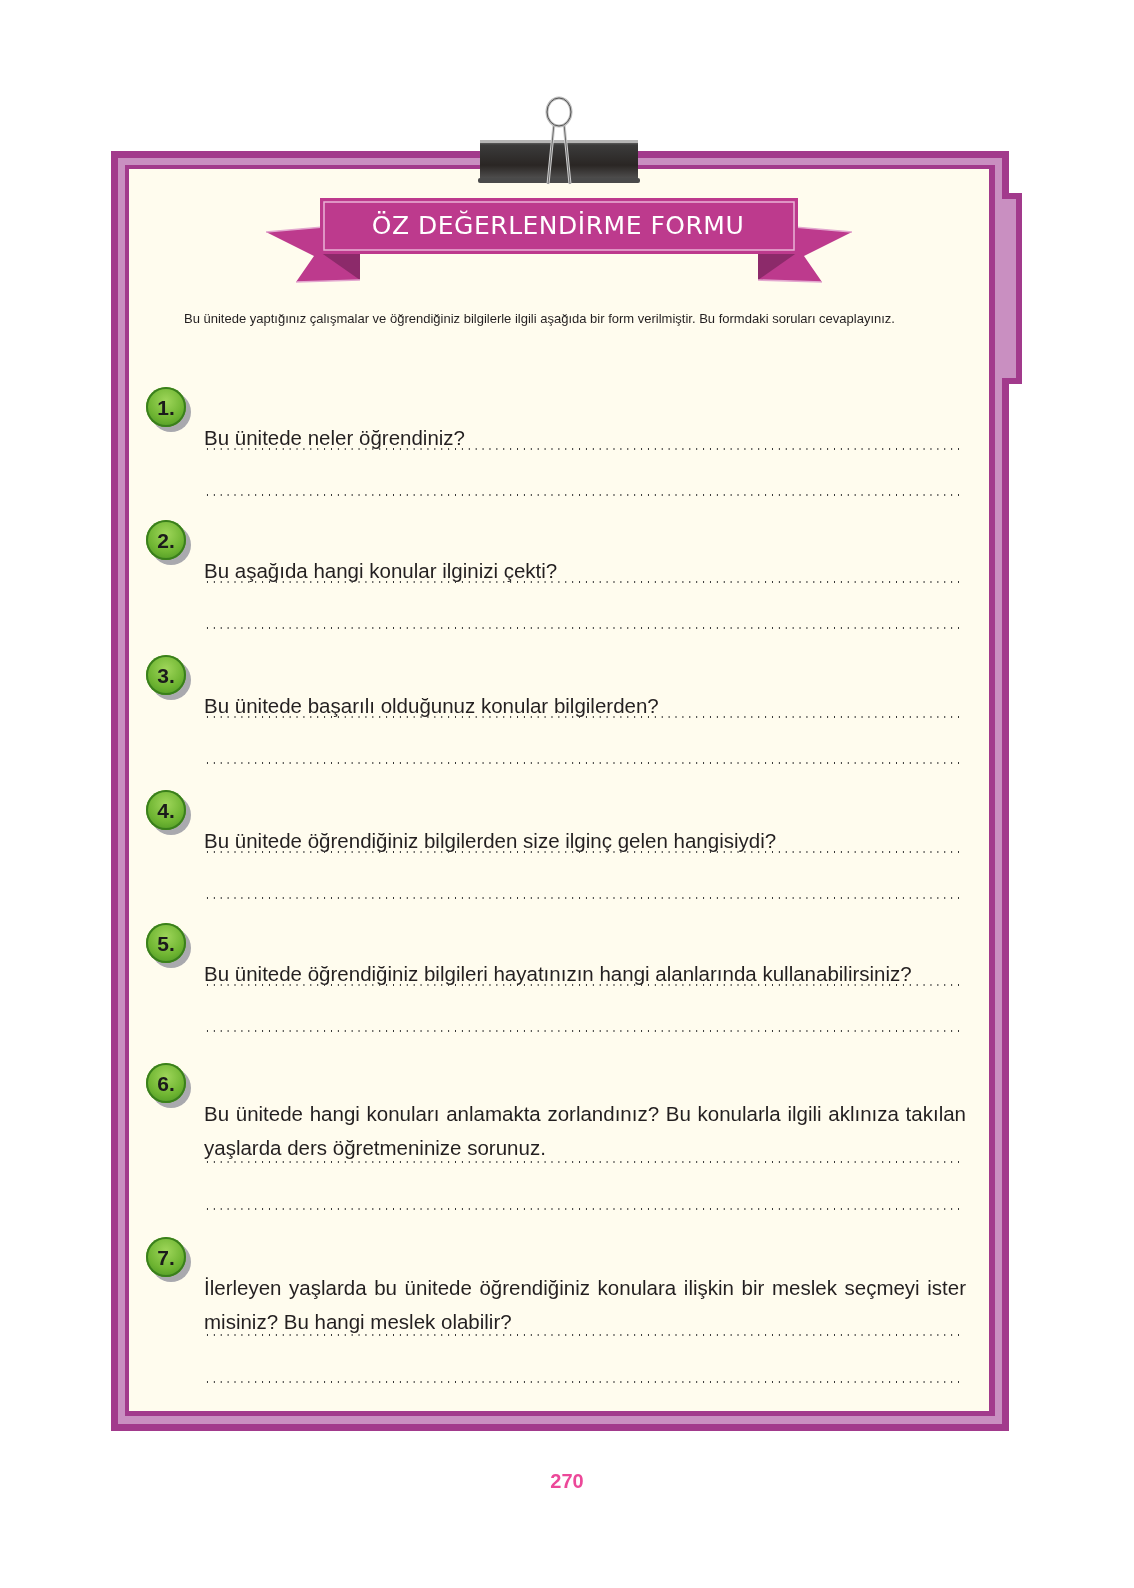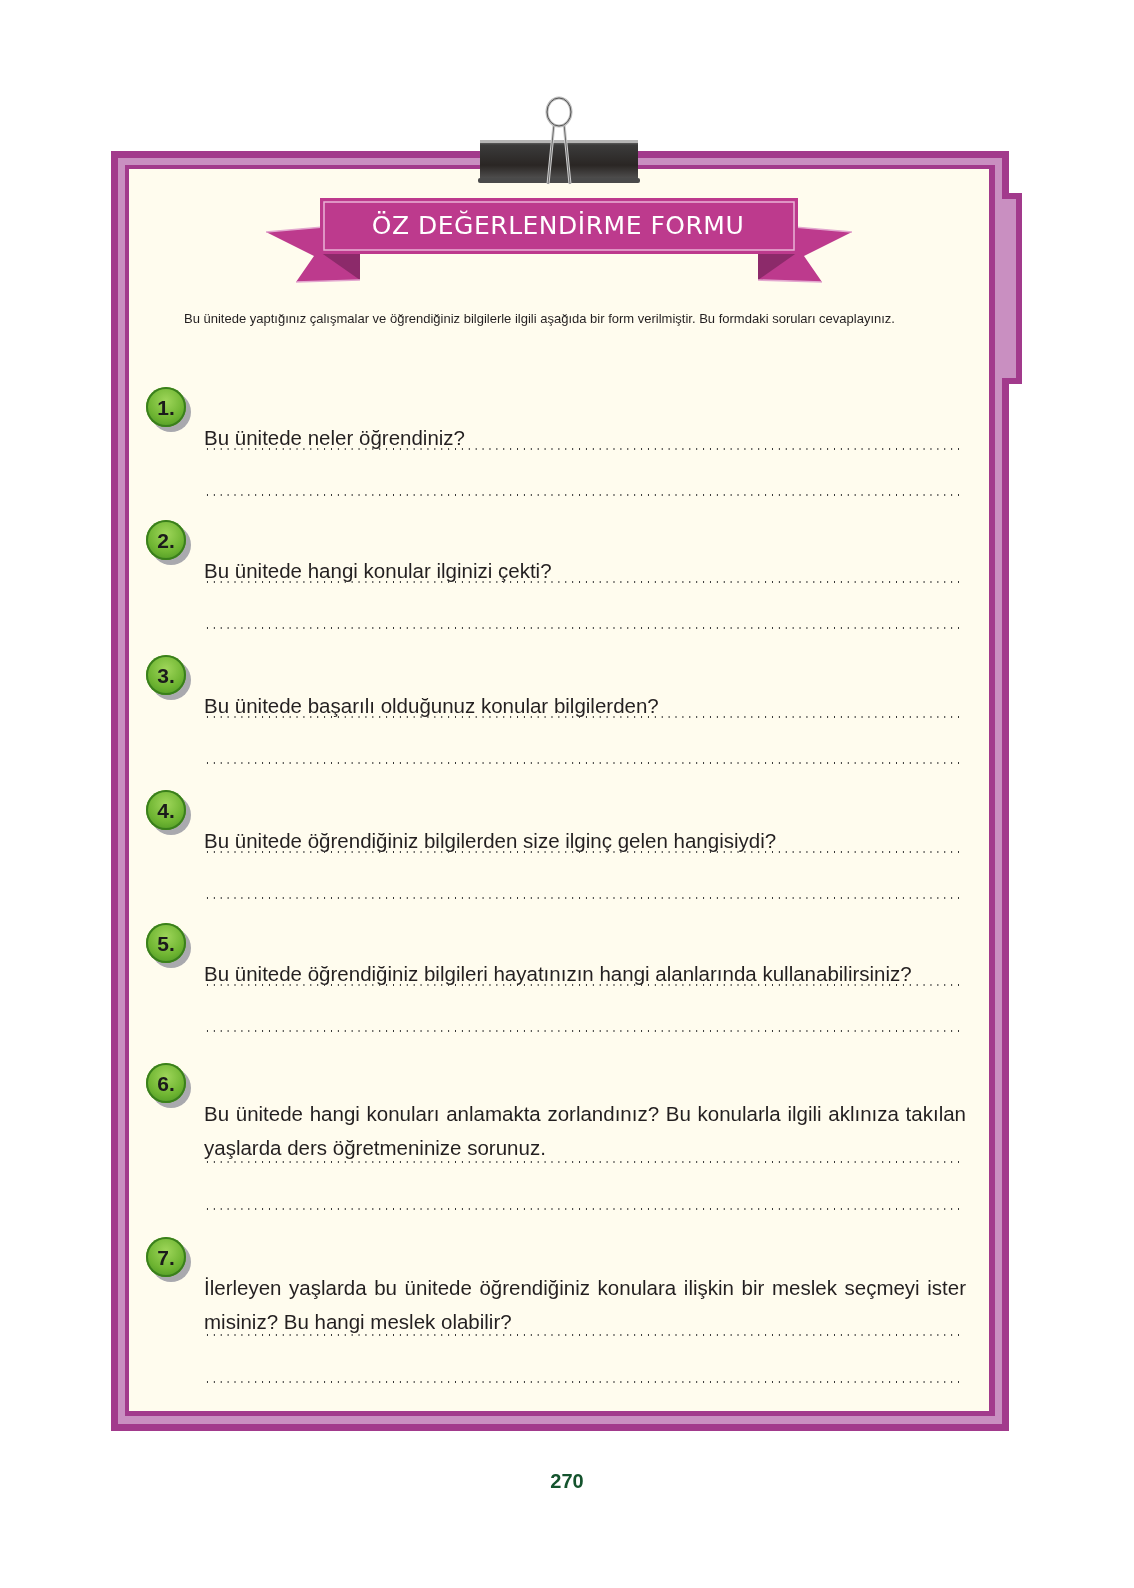--- a/index.html
+++ b/index.html
@@ -75,21 +75,21 @@
       position: absolute; left: 58px; top: -6px; width: 762px;
       font-size: 20.5px; line-height: 34px; text-align: justify; margin-top: 40px;
     }
     .answer-line {
       position: absolute; left: 58px; width: 758px; height: 2px;
       background-image: radial-gradient(circle, #333 0.9px, transparent 1.1px);
       background-size: 6.9px 2px; background-repeat: repeat-x;
     }
     .page-number {
       position: absolute; left: 0; width: 1134px; top: 1470px; text-align: center;
-      font-weight: bold; font-size: 20px; color: #14532d;
+      font-weight: bold; font-size: 20px; color: #ec4899;
     }
   </style>
 </head>
 <body>
 
 <div class="tab-outer"></div>
 <div class="frame-outer"></div>
 <div class="frame-band"></div>
 <div class="tab-band"></div>
 <div class="frame-inner"></div>
@@ -142,21 +142,21 @@
   <div class="answer-line" style="top:61px;"></div>
   <div class="answer-line" style="top:107px;"></div>
 </div>
 
 <div class="q" style="top:520px;">
   <div class="badge">
     <div class="shadow"></div>
       <div class="ball"></div>
     <div class="num">2.</div>
   </div>
-  <div class="q-text">Bu ünitede hangi konular ilginizi çekti?</div>
+  <div class="q-text">Bu aşağıda hangi konular ilginizi çekti?</div>
   <div class="answer-line" style="top:61px;"></div>
   <div class="answer-line" style="top:107px;"></div>
 </div>
 
 <div class="q" style="top:655px;">
   <div class="badge">
     <div class="shadow"></div>
       <div class="ball"></div>
     <div class="num">3.</div>
   </div>

